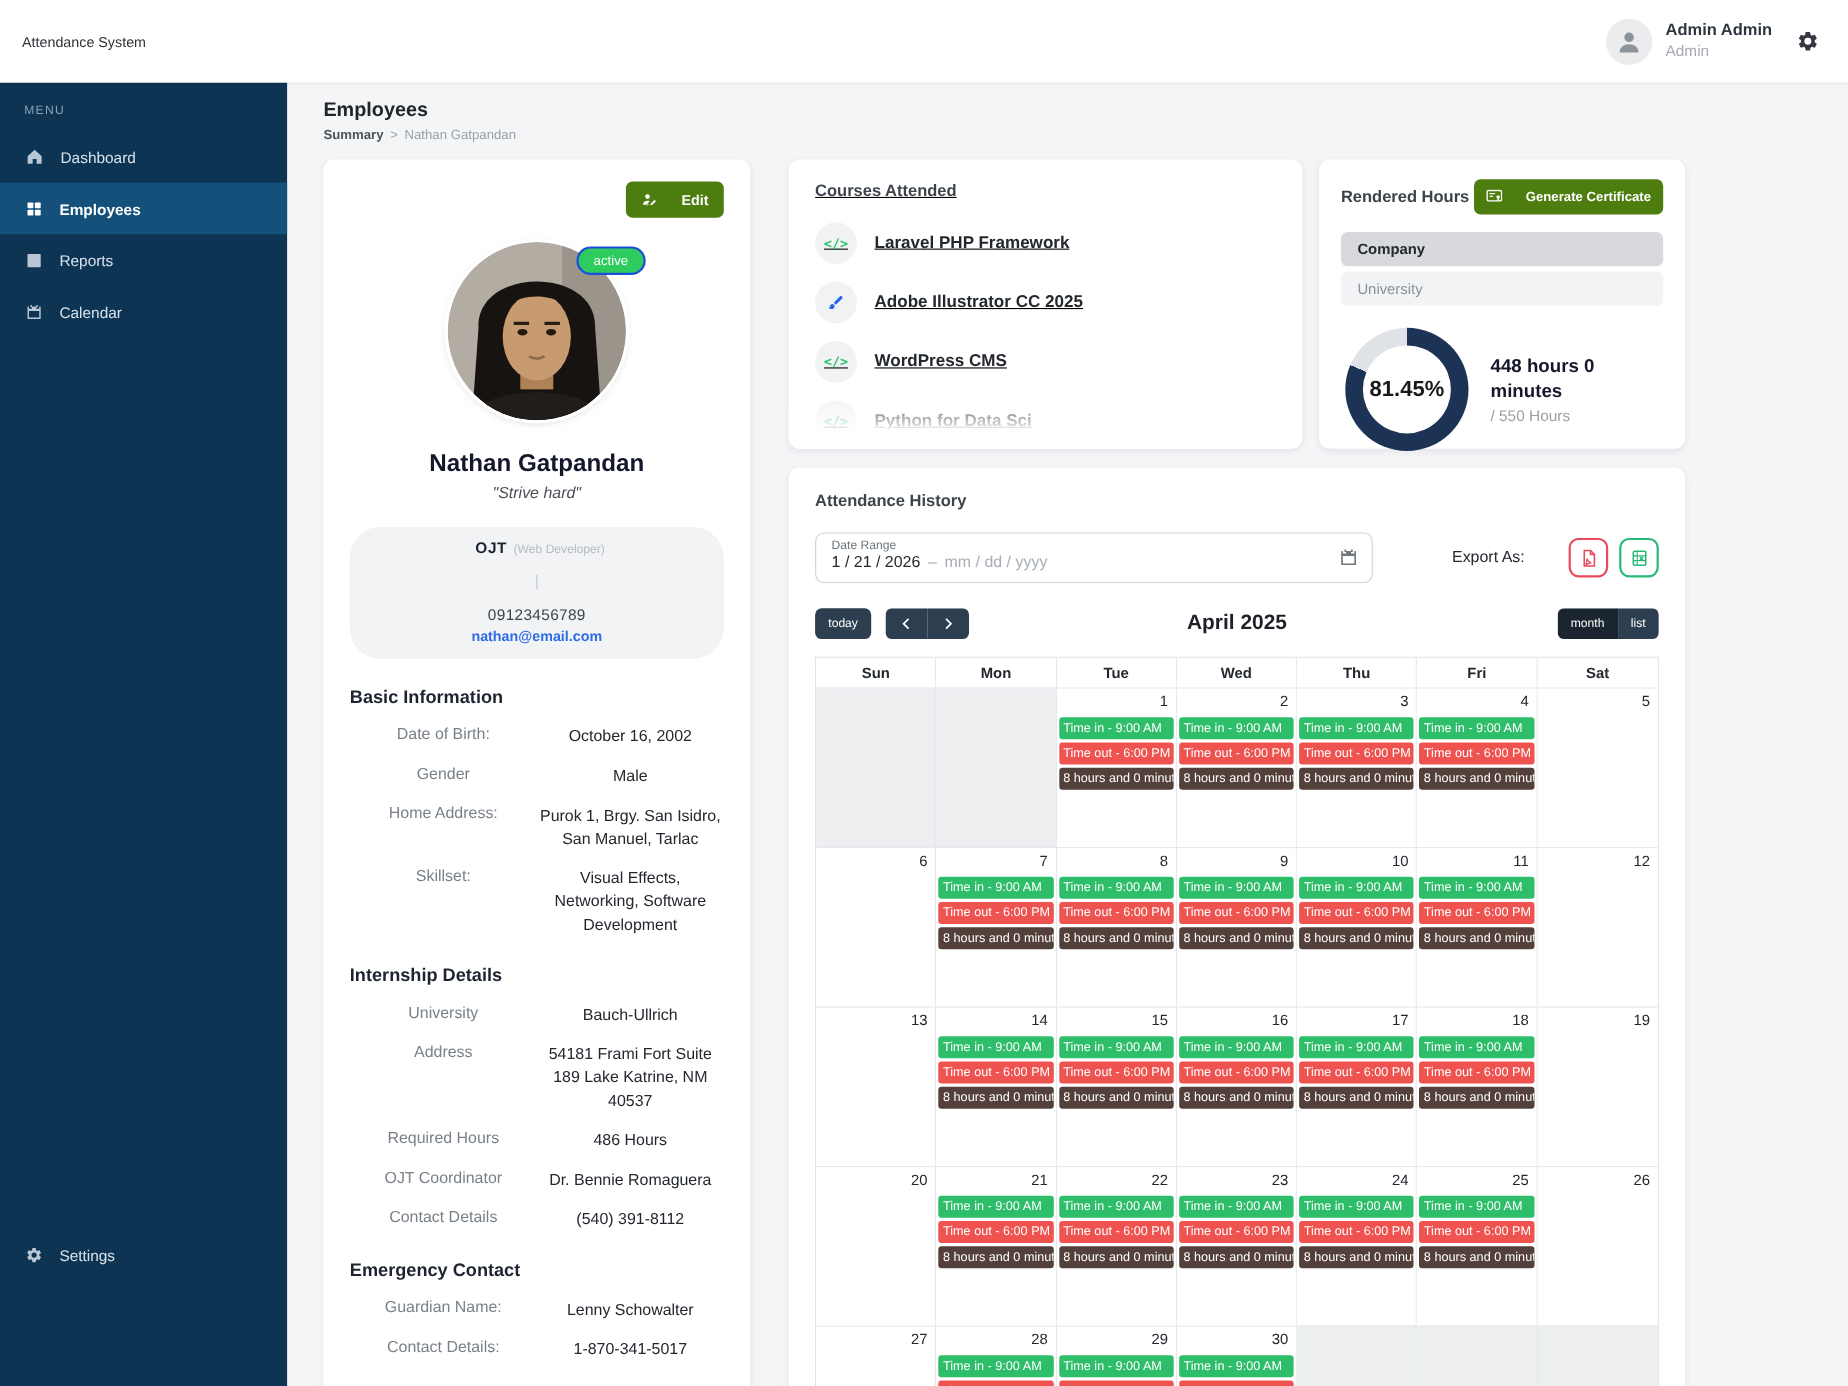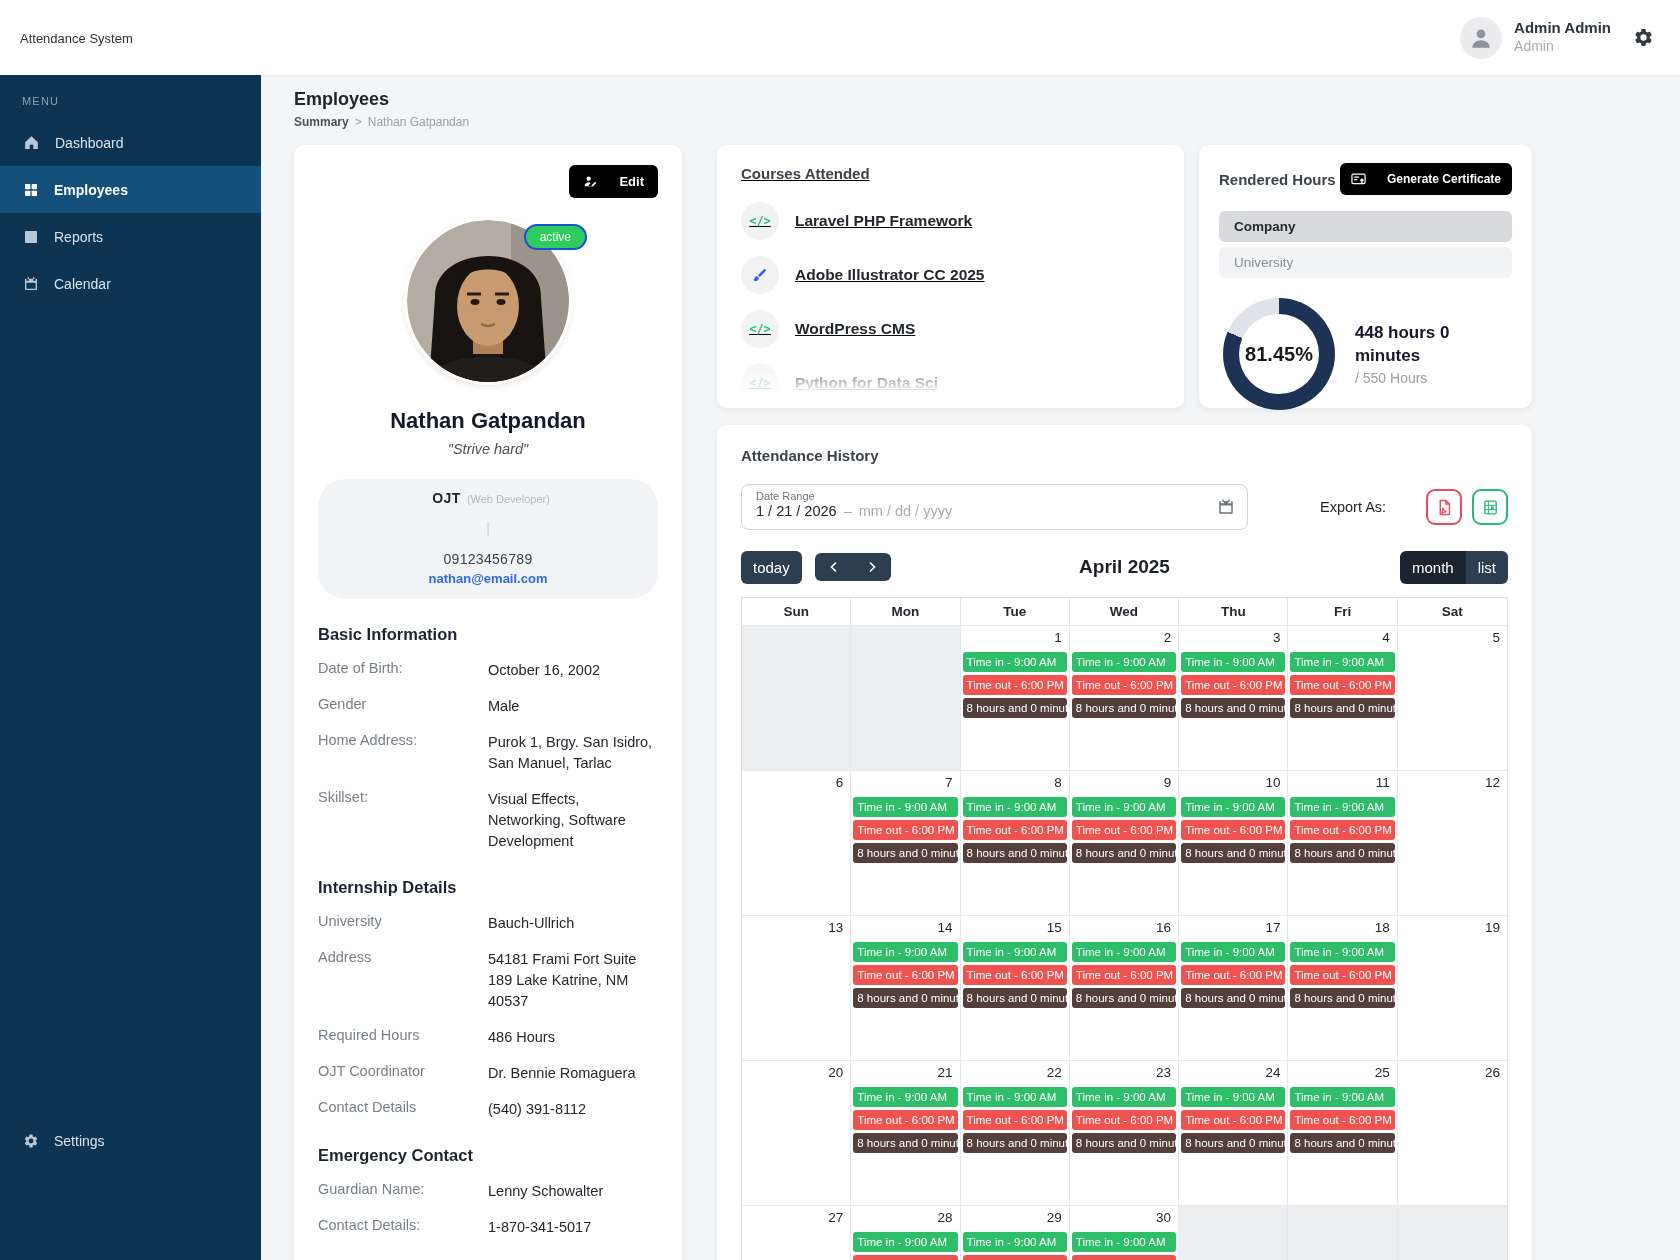--- a/index.html
+++ b/index.html
@@ -37,40 +37,40 @@
   .page-title { font-size:18px; font-weight:600; color:#212529; }
   .breadcrumb { margin-top:5px; font-size:12px; color:#9aa0a6; display:flex; gap:6px; align-items:center; }
   .breadcrumb .root { color:#4c5258; font-weight:700; }
   .content { display:flex; gap:35px; margin-top:16px; }
 
   .card { background:#fff; border-radius:10px; box-shadow:0 2px 6px rgba(16,24,40,.07); }
 
   
   .profile-card { width:388px; min-height:1115px; padding:20px 24px; flex-shrink:0; position:relative; }
   .edit-row { display:flex; justify-content:flex-end; }
-  .btn-primary { background:#000000; color:#fff; border:none; border-radius:6px; font-size:13px;
-    font-weight:600; padding:9px 14px; display:inline-flex; align-items:center; gap:21px; cursor:pointer;
+  .btn-primary { background:#4d7c0f; color:#fff; border:none; border-radius:6px; font-size:13px;
+    font-weight:600; padding:9px 14px; display:inline-flex; align-items:flex-start; gap:21px; cursor:pointer;
     font-family:"Liberation Sans", sans-serif; }
   .photo-wrap { width:162px; height:162px; margin:22px auto 0; position:relative; }
   .photo-circle { width:162px; height:162px; border-radius:50%; overflow:hidden; box-shadow:0 0 0 3px #fff, 0 2px 8px rgba(0,0,0,.18); }
   .status-pill { position:absolute; top:4px; right:-18px; background:#2ecc5e; color:#fff; font-size:12px;
     padding:4px 14px; border-radius:13px; border:2px solid #1d4ed8; }
   .profile-name { margin-top:26px; text-align:center; font-size:22px; font-weight:700; color:#15172b; }
   .profile-quote { margin-top:7px; text-align:center; font-size:14.5px; font-style:italic; color:#4a4f55; }
   .contact-pill { margin:22px auto 0; background:#f2f3f5; border-radius:28px; padding:11px 12px;
     display:flex; align-items:center; justify-content:center; gap:14px;flex-direction:column; }
   .contact-left { display:flex; align-items:baseline; gap:6px; padding-left:6px; }
   .contact-position { font-size:14px; font-weight:700; color:#1d2330; letter-spacing:.5px; }
   .contact-detail { font-size:11px; color:#b6bac1; }
   .contact-div { color:#c9cdd3; font-size:14px; }
   .contact-right { display:flex; flex-direction:column; align-items:center; line-height:1.4;justify-content:center; }
   .contact-phone { font-size:14px; color:#3c434b; letter-spacing:.3px; }
   .contact-email { font-size:13px; font-weight:600; color:#2e6be6; cursor:pointer; }
   .section-heading { font-size:16.5px; font-weight:700; color:#1d2330; margin:26px 0 16px; }
-  .info-row { display:flex; margin-bottom:15px; }
+  .info-row { display:flex; margin-bottom:15px;text-align:center; }
   .info-label { width:170px; flex-shrink:0; font-size:14.5px; color:#798089; }
   .info-value { flex:1; font-size:14.5px; color:#23282e; line-height:1.45; }
 
   
   .right-col { width:815px; display:flex; flex-direction:column; gap:17px; }
   .top-row { display:flex; gap:15px; }
 
   
   .courses-card { width:467px; height:263px; padding:20px 24px; position:relative; overflow:hidden;text-decoration:underline; }
   .card-title { font-size:15px; font-weight:600; color:#3d434b; }
@@ -112,21 +112,21 @@
   .date-cal-icon { position:absolute; right:12px; top:13px; }
   .export-label { margin-left:72px; font-size:14.5px; color:#23282e; }
   .export-btns { margin-left:auto; display:flex; gap:10px; }
   .export-btn { width:36px; height:36px; border-radius:9px; background:#fff; display:flex;
     align-items:center; justify-content:center; cursor:pointer; }
   .export-pdf { border:2px solid #e84a5f; }
   .export-xls { border:2px solid #27b977; }
 
   
   .cal-toolbar { margin-top:20px; position:relative; height:34px; display:flex; align-items:center; }
-  .fc-btn { background:#2c3e50; color:#fff; border:none; font-size:15px; padding:8px 12px;
+  .fc-btn { background:#2c3e50; color:#fff; border:none; font-size:11px; padding:8px 12px;
     cursor:pointer; font-family:"Liberation Sans", sans-serif; }
   .btn-today { border-radius:6px; }
   .nav-group { display:flex; border-radius:6px; overflow:hidden; margin-left:13px; }
   .nav-group .fc-btn { padding:8px 13px; display:flex; align-items:center; }
   .cal-title { position:absolute; left:0; right:0; text-align:center; font-size:19px; font-weight:600;
     color:#1d2127; pointer-events:none; }
   .view-group { display:flex; border-radius:6px; overflow:hidden; margin-left:auto; }
   .view-group .fc-btn.active { background:#1a252f; }
 
   

